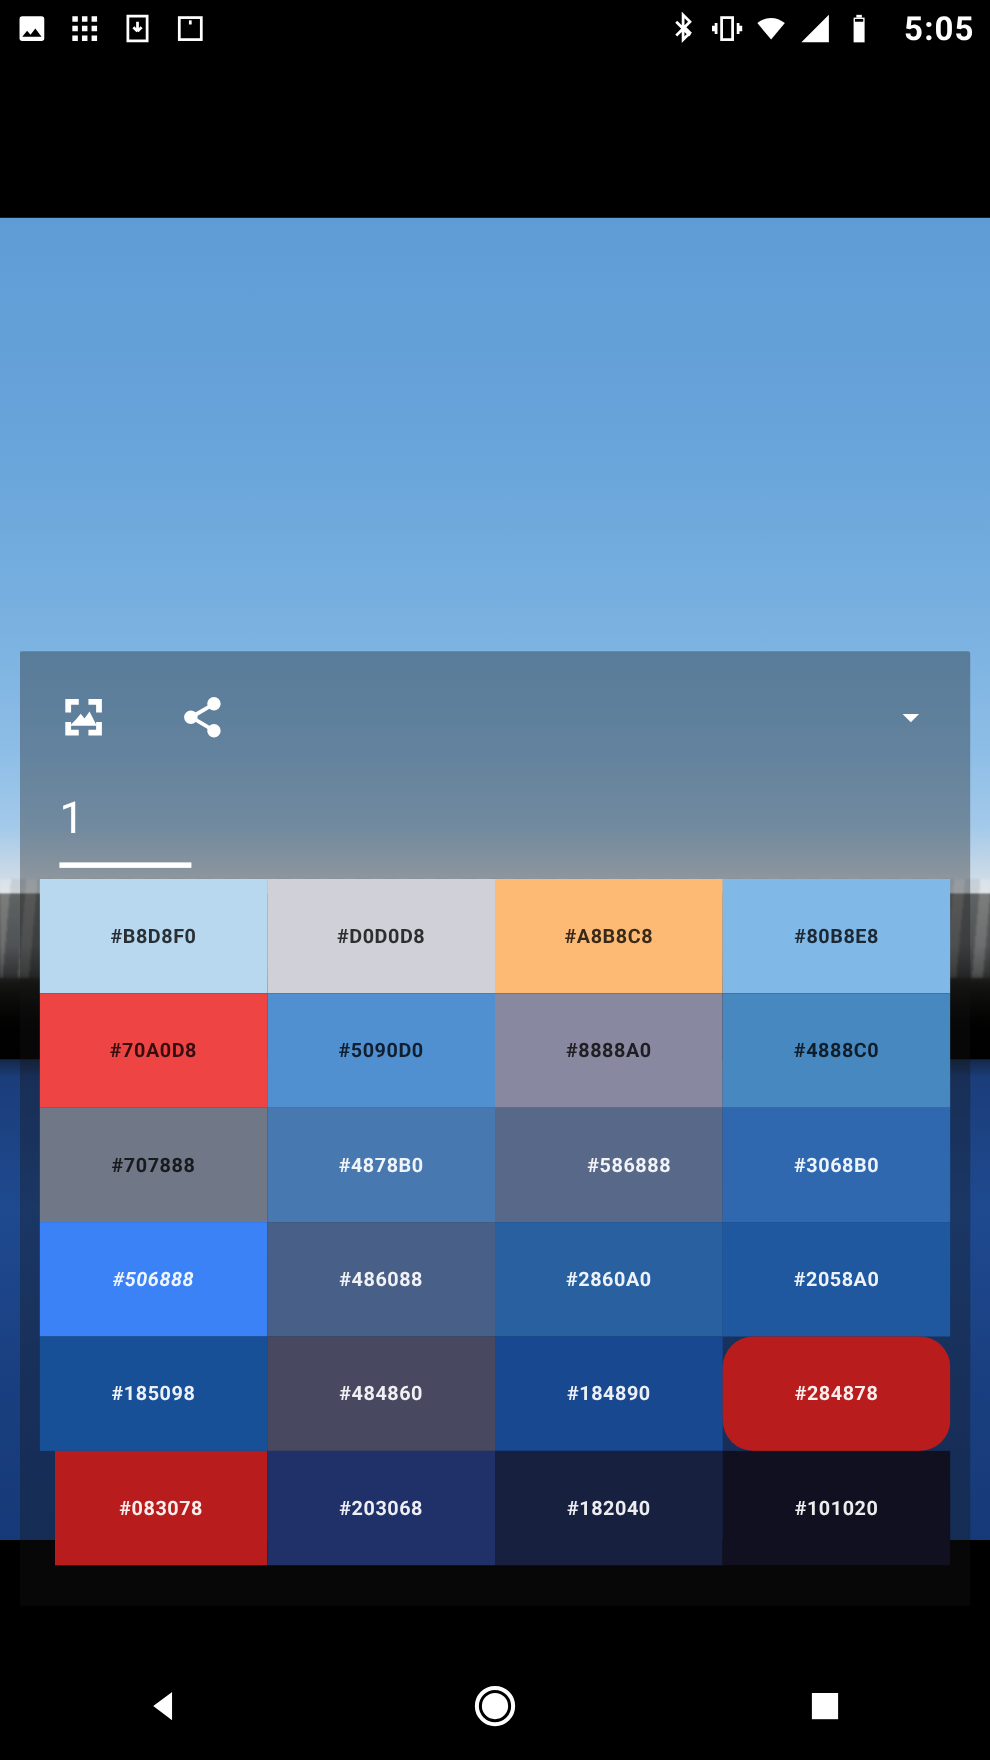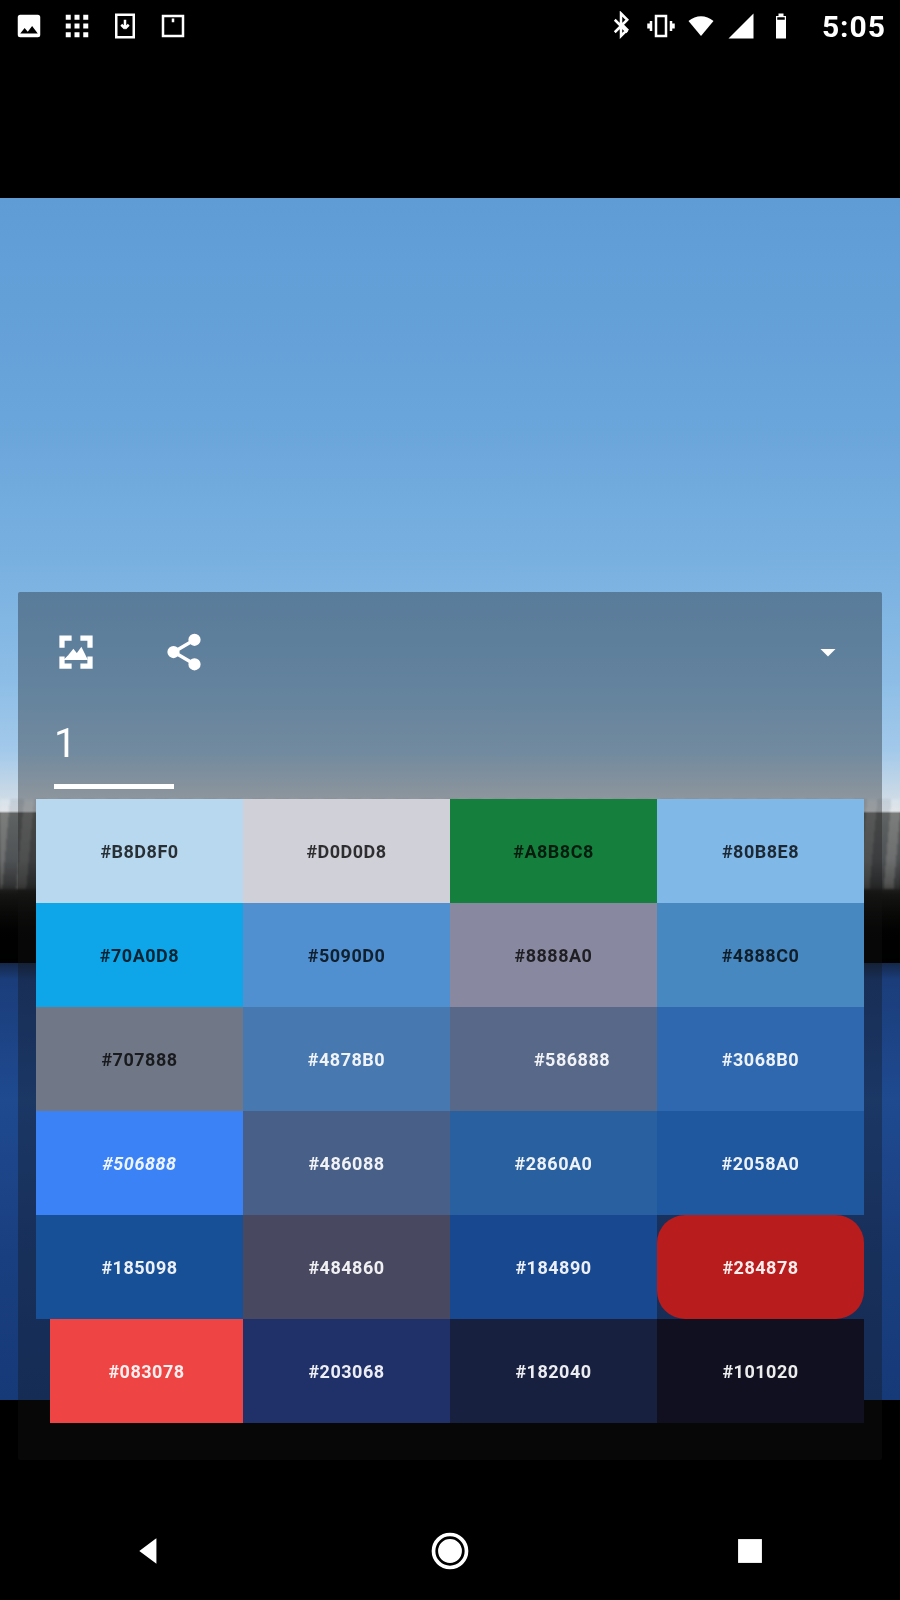--- a/index.html
+++ b/index.html
@@ -183,39 +183,39 @@
 
   <div class="tabs">
     <div class="tab-row">
       <div class="tab active">1</div>
     </div>
   </div>
 
   <div class="grid" id="palette-grid">
       <div class="swatch" style="background: rgb(184, 216, 240);">#B8D8F0</div>
       <div class="swatch" style="background: rgb(208, 208, 216);">#D0D0D8</div>
-      <div class="swatch" style="background: #15803d;">#A8B8C8</div>
+      <div class="swatch" style="background: #fdba74;">#A8B8C8</div>
       <div class="swatch" style="background: rgb(128, 184, 232);">#80B8E8</div>
-      <div class="swatch" style="background: #0ea5e9;">#70A0D8</div>
+      <div class="swatch" style="background: #ef4444;">#70A0D8</div>
       <div class="swatch" style="background: rgb(80, 144, 208);">#5090D0</div>
       <div class="swatch" style="background: rgb(136, 136, 160);">#8888A0</div>
       <div class="swatch" style="background: rgb(72, 136, 192);">#4888C0</div>
       <div class="swatch" style="background: rgb(112, 120, 136);">#707888</div>
       <div class="swatch light-text" style="background: rgb(72, 120, 176);">#4878B0</div>
       <div class="swatch light-text" style="background: rgb(88, 104, 136); padding-left: 37px;">#586888</div>
       <div class="swatch light-text" style="background: rgb(48, 104, 176);">#3068B0</div>
       <div class="swatch light-text" style="background: #3b82f6; font-style: italic;">#506888</div>
       <div class="swatch light-text" style="background: rgb(72, 96, 136);">#486088</div>
       <div class="swatch light-text" style="background: rgb(40, 96, 160);">#2860A0</div>
       <div class="swatch light-text" style="background: rgb(32, 88, 160);">#2058A0</div>
       <div class="swatch light-text" style="background: rgb(24, 80, 152);">#185098</div>
       <div class="swatch light-text" style="background: rgb(72, 72, 96);">#484860</div>
       <div class="swatch light-text" style="background: rgb(24, 72, 144);">#184890</div>
       <div class="swatch light-text" style="background: #b91c1c; border-radius: 28px;">#284878</div>
-      <div class="swatch light-text" style="background: #ef4444; margin-left: 14px;">#083078</div>
+      <div class="swatch light-text" style="background: #b91c1c; margin-left: 14px;">#083078</div>
       <div class="swatch light-text" style="background: rgb(32, 48, 104);">#203068</div>
       <div class="swatch light-text" style="background: rgb(24, 32, 64);">#182040</div>
       <div class="swatch light-text" style="background: rgb(16, 16, 32);">#101020</div>
     </div>
 </div>
 
 <div class="navbar">
   <span class="nav-btn">
     <svg viewBox="0 0 24 24">
         <path d="M15 6l-8 6 8 6z"></path>

